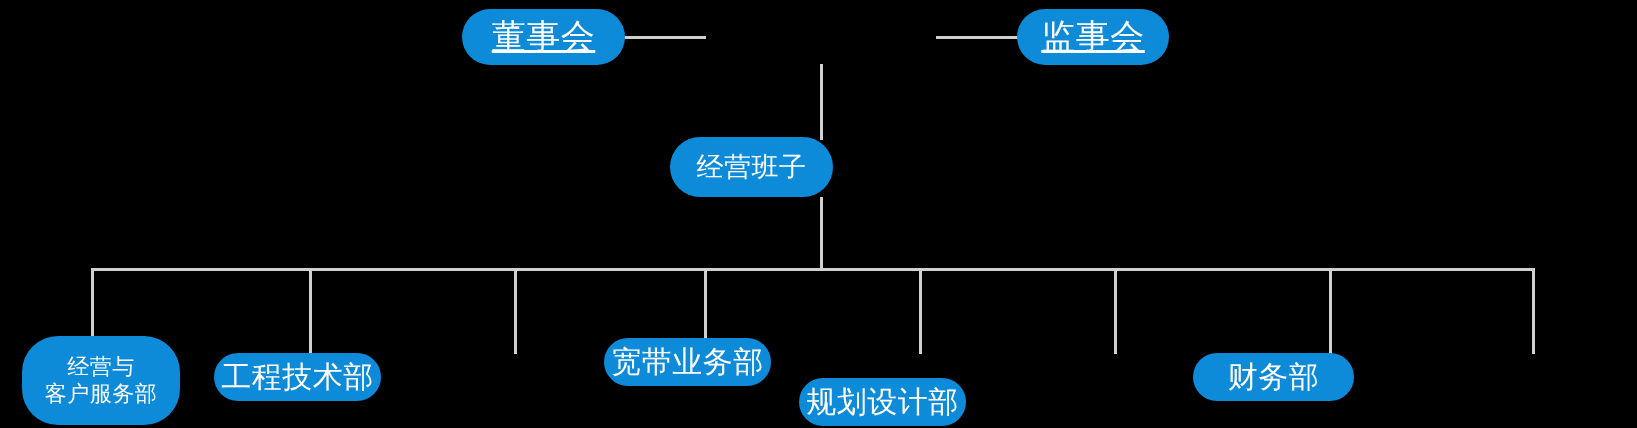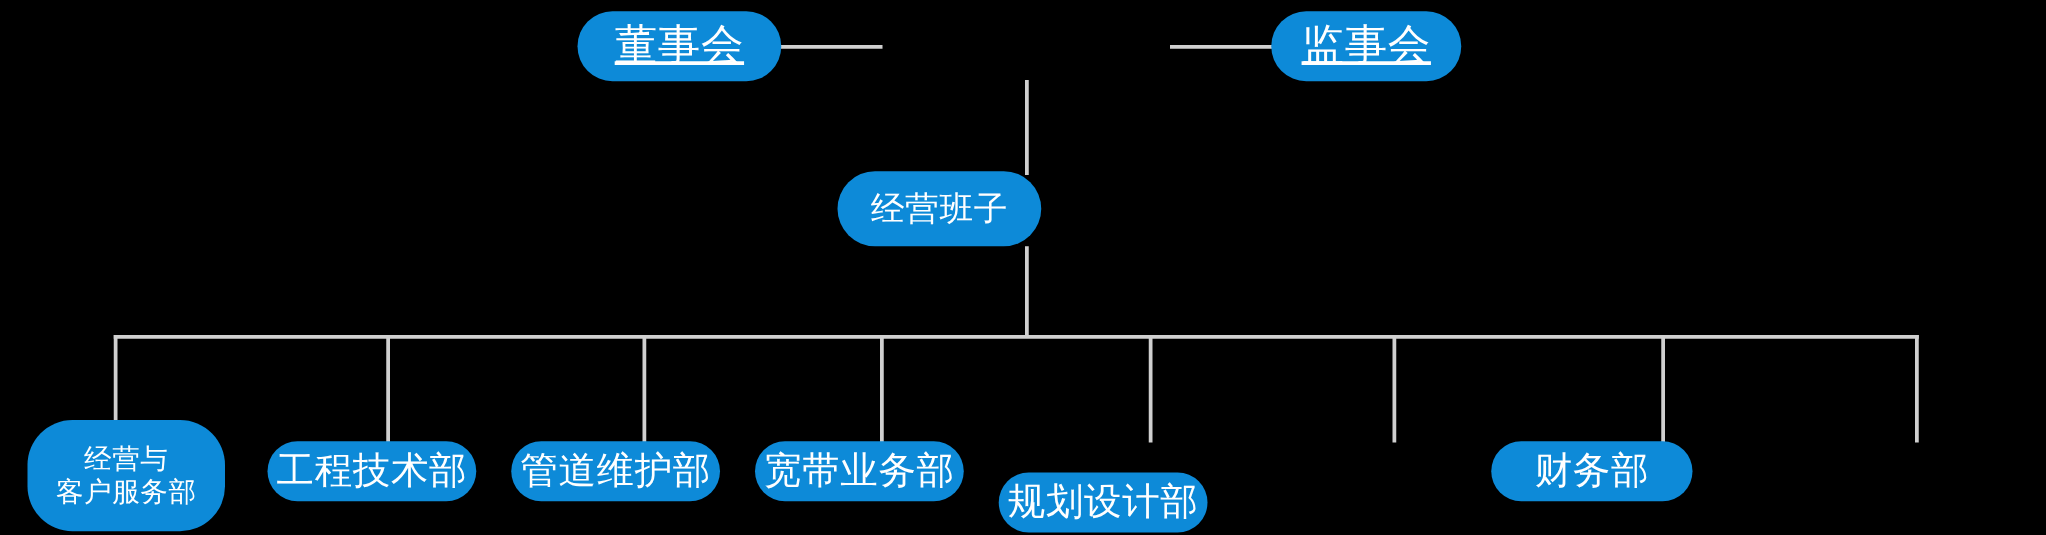--- a/index.html
+++ b/index.html
@@ -87,23 +87,22 @@
 
   <div class="node node-top" style="left:1017px; top:9px; width:152px;">监事会</div>
 
   <div class="node node-mid" style="left:670px; top:137px; width:163px;">经营班子</div>
 
   <div class="node node-dept-tall" style="left:22px; top:336px; width:158px;">经营与
 客户服务部</div>
 
   <div class="node node-dept" style="left:214px; top:353px; width:167px;">工程技术部</div>
 
-  <div class="node node-dept" style="left:409px; top:353px; width:167px;">管道维护部</div>
 
-  <div class="node node-dept" style="left:604px; top:353px; width:167px;">宽带业务部</div>
+  <div class="node node-dept" style="left:604px; top:338px; width:167px;">宽带业务部</div>
 
   <div class="node node-dept" style="left:799px; top:353px; width:167px;margin-top:25px;">规划设计部</div>
 
 
   <div class="node node-dept" style="left:1193px; top:353px; width:161px;">财务部</div>
 
 
 </div>
 
 </body></html>

